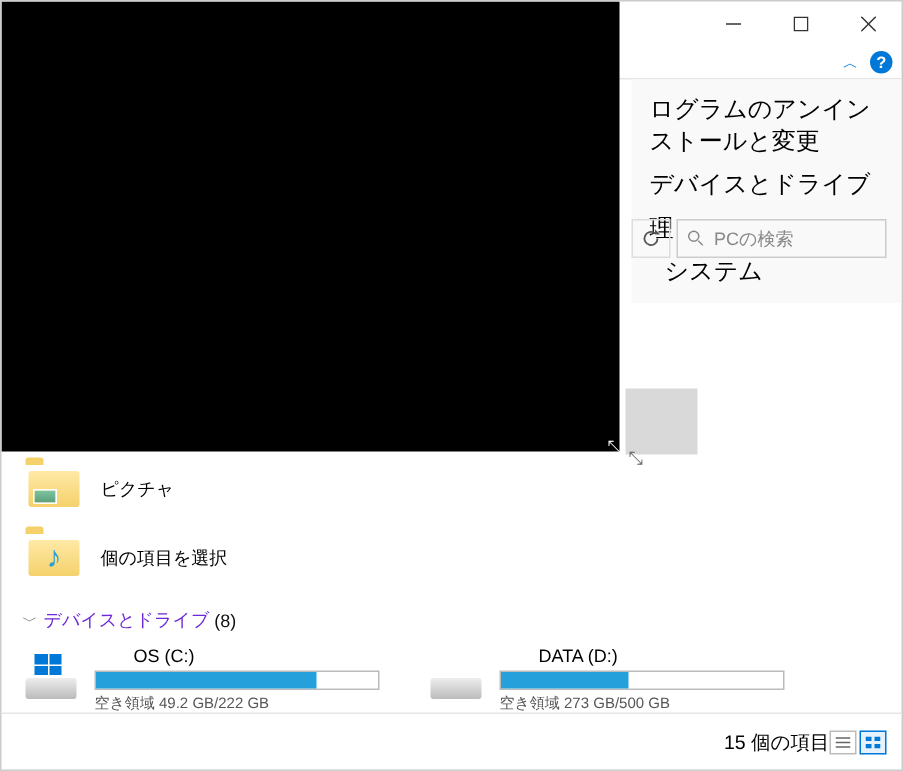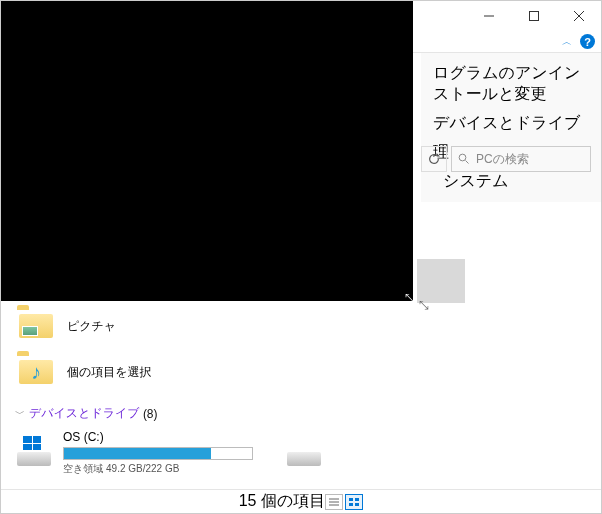--- a/index.html
+++ b/index.html
@@ -34,25 +34,25 @@
 .lbl { margin-left: 10px; font-size: 12px; }
 .section-hdr { display: flex; align-items: center; color: #111; font-size: 12px; margin: 6px 0 8px 0; }
 .section-hdr .tw { color: #888; margin-right: 4px; font-size: 10px; }
 .section-hdr span.title { color: #6d28d9; }
 .drive { display: flex; width: 270px; }
 .drive-ico { width: 40px; height: 30px; position: relative; margin-top: 6px; }
 .drive-body { position:absolute; bottom:0; left:2px; width:34px; height:14px; background: linear-gradient(#eee,#bbb); border-radius: 2px; }
 .win-flag { position:absolute; top:0; left:8px; width:18px; height:14px; display:grid; grid-template-columns:1fr 1fr; grid-template-rows:1fr 1fr; gap:1px; }
 .win-flag div{background:#0078d7}
 .drive-info { flex: 1; padding-left: 8px; }
-.drive-name { font-size: 12px; }
+.drive-name { font-size: 12px; margin-left: 26px; }
 .bar { width: 190px; height: 13px; border: 1px solid #bcbcbc; margin: 3px 0 2px 0; position: relative; background: #fff; }
 .bar-fill { position: absolute; inset: 0; background: #26a0da; }
 .drive-free { font-size: 10px; color: #555; }
-.statusbar { position: absolute; bottom: 0; left: 0; right: 0; height: 24px; border-top: 1px solid #e5e5e5; display: flex; align-items: center; padding: 0 10px; font-size: 16px; justify-content: center; }
+.statusbar { position: absolute; bottom: 0; left: 0; right: 0; height: 38px; border-top: 1px solid #e5e5e5; display: flex; align-items: center; padding: 0 10px; font-size: 13px; justify-content: flex-end; }
 .status-left { display: flex; gap: 14px; }
 .view-icons { display: flex; gap: 2px; }
 .vicon { width: 18px; height: 16px; border: 1px solid #bbb; display: flex; align-items: center; justify-content: center; }
 .vicon.active { border-color: #0078d7; background: #e5f1fb; }
 </style>
 </head>
 <body>
 
 <div class="titlebar">
   <div class="win-btn">
@@ -152,20 +152,27 @@
         <div class="bar">
             <div class="bar-fill" style="width:78%"></div>
           </div>
         <div class="drive-free">空き領域 49.2 GB/222 GB</div>
       </div>
     </div>
     <div class="drive">
       <div class="drive-ico">
           <div class="drive-body"></div>
         </div>
+      <div class="drive-info">
+        <div class="drive-name">DATA (D:)</div>
+        <div class="bar">
+            <div class="bar-fill" style="width:45%"></div>
+          </div>
+        <div class="drive-free">空き領域 273 GB/500 GB</div>
+      </div>
     </div>
   </div>
 </div>
 
 <div class="statusbar">
   <div class="status-left">
     <span>15 個の項目</span>
   </div>
   <div class="view-icons">
     <div class="vicon">

